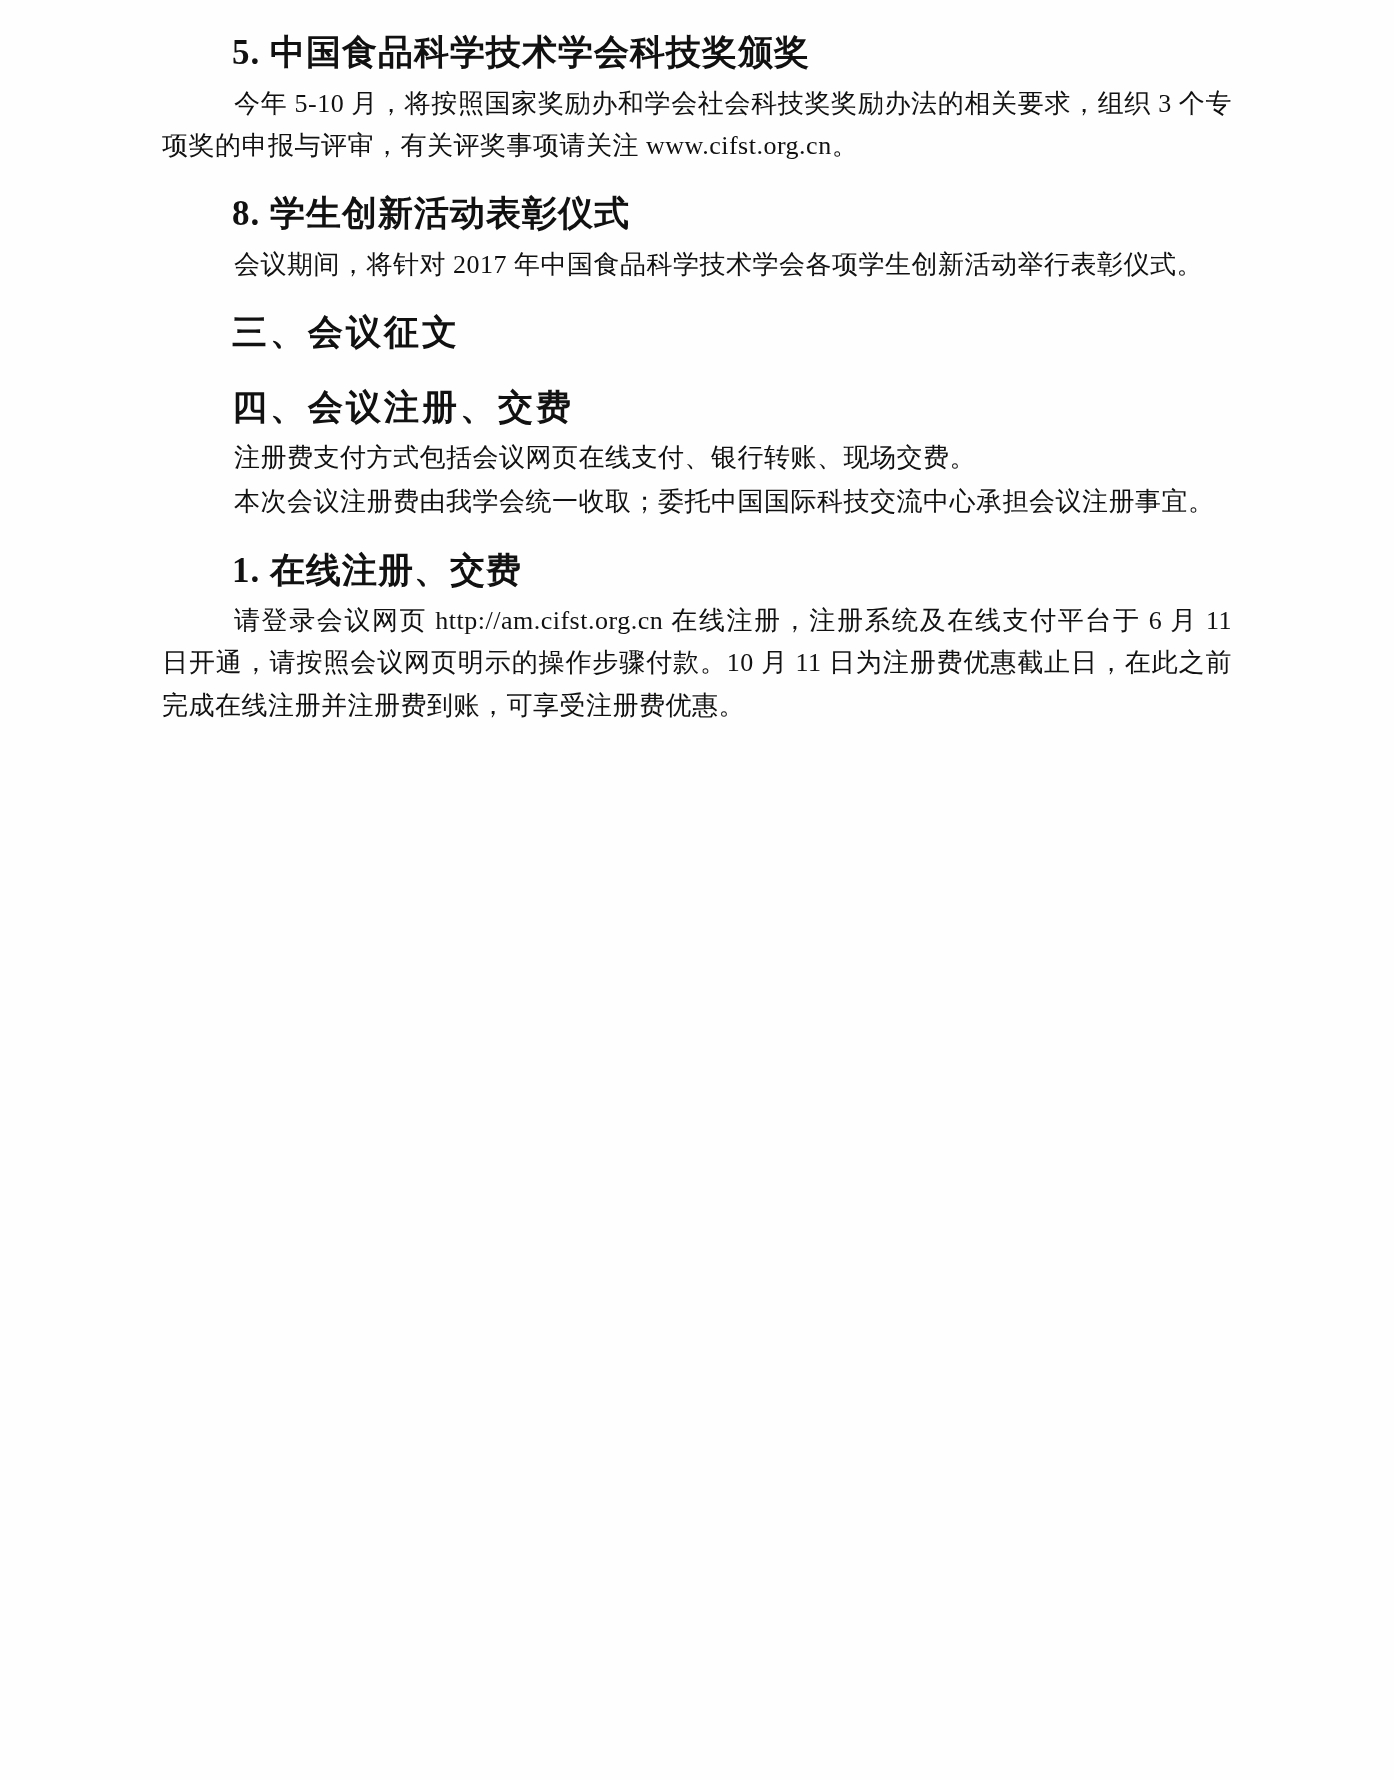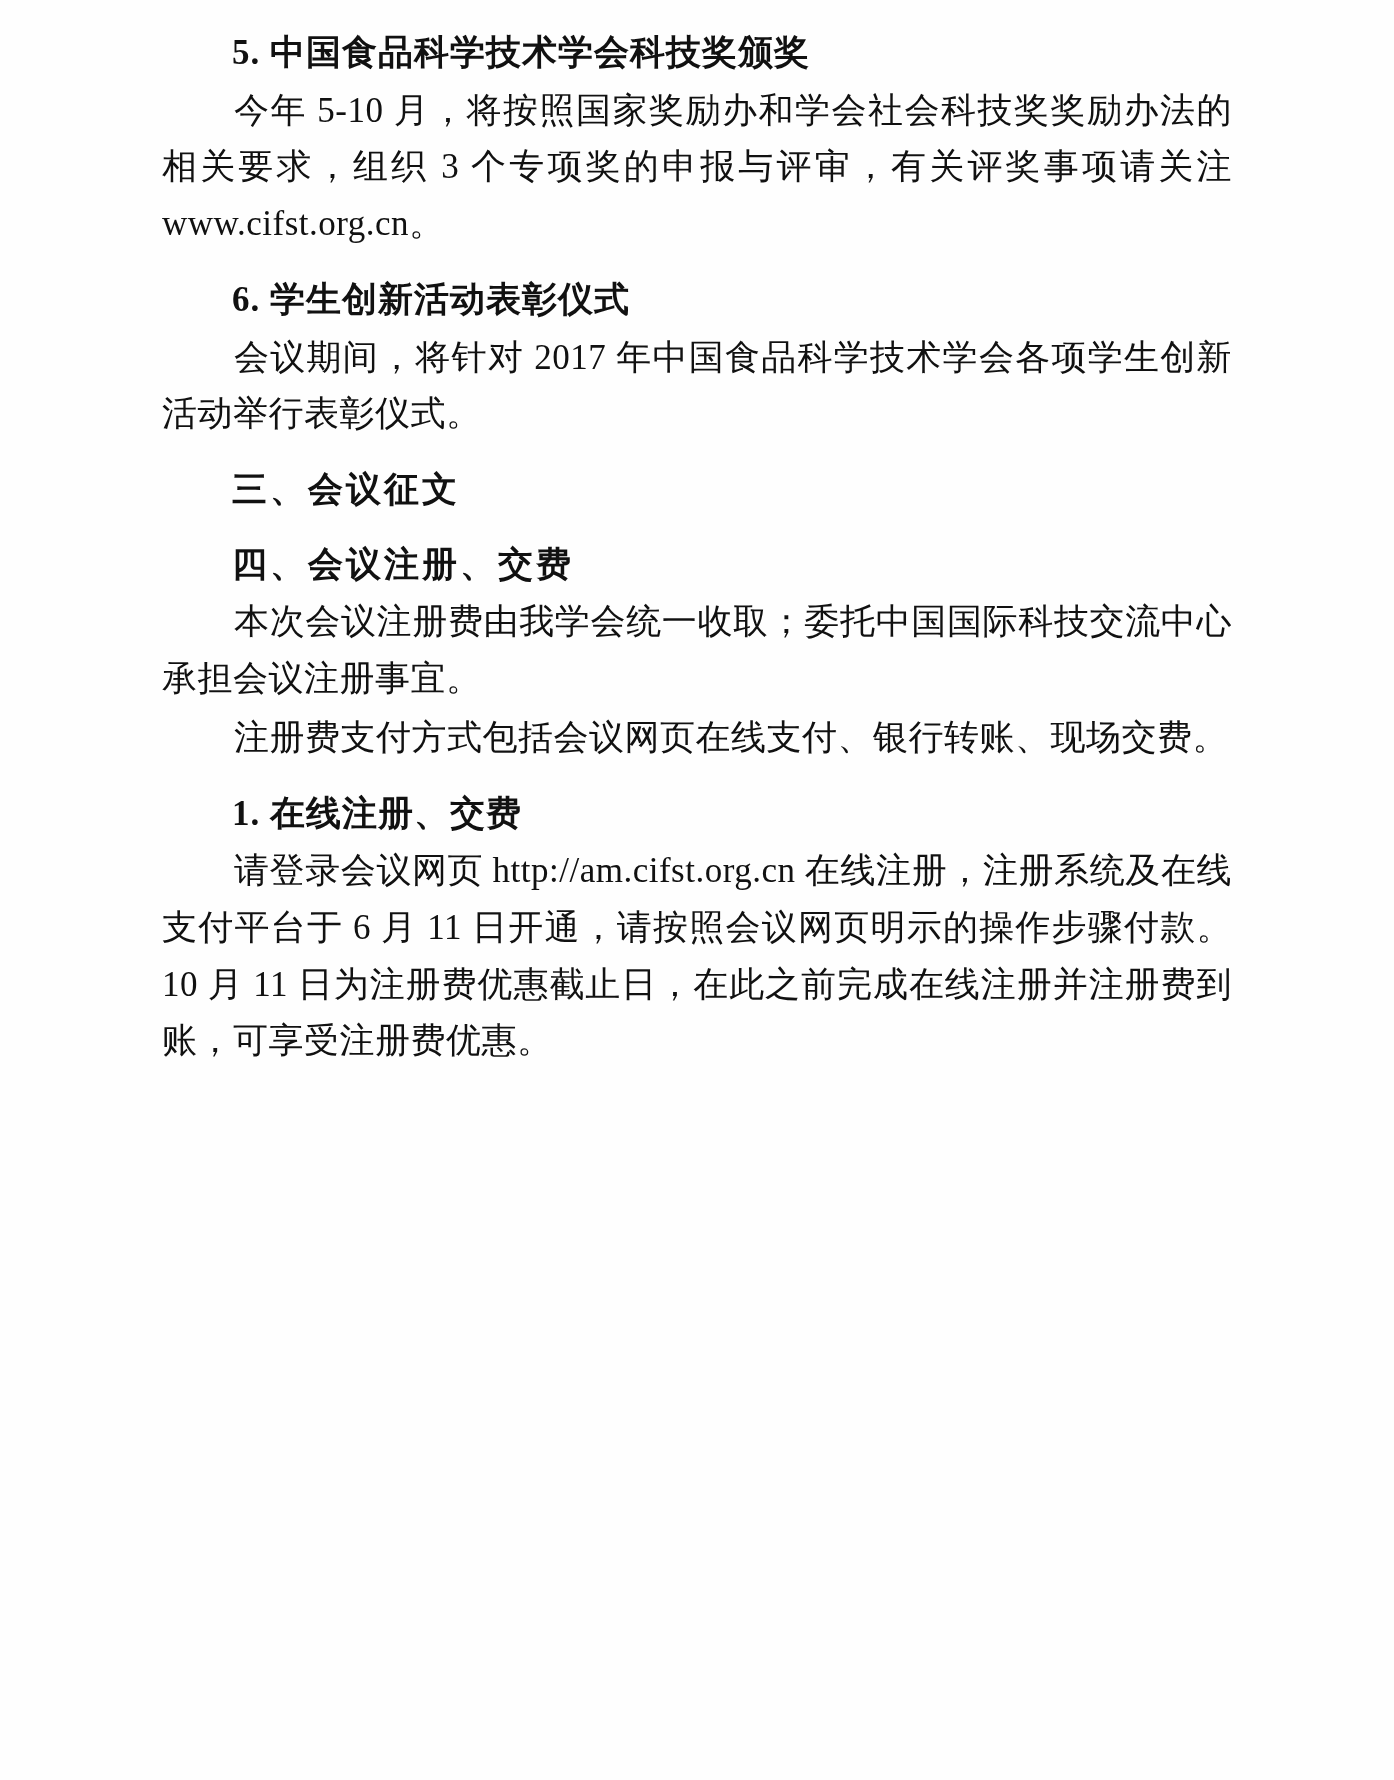--- a/index.html
+++ b/index.html
@@ -35,21 +35,21 @@
   }
   .heading.numbered {
     text-indent: 70px;
   }
   .heading.major {
     text-indent: 70px;
     letter-spacing: 3px;
   }
   
   .para {
-    font-size: 35px;
+    font-size: 26px;
     line-height: 1.62;
     text-indent: 72px;
     margin: 2px 0 2px 0;
     text-align: justify;
     text-justify: inter-ideograph;
     letter-spacing: 0.5px;
     word-break: break-word;
   }
   .spacer-sm { height: 10px; }
 </style>
@@ -57,32 +57,32 @@
 <body>
 
 <div class="page">
   <div class="doc-body">
 
     <div class="heading numbered">5.  中国食品科学技术学会科技奖颁奖</div>
     <div class="para">今年 5-10 月，将按照国家奖励办和学会社会科技奖奖励办法的相关要求，组织 3 个专项奖的申报与评审，有关评奖事项请关注 www.cifst.org.cn。</div>
 
     <div class="spacer-sm"></div>
 
-    <div class="heading numbered">6.  学生创新活动表彰仪式</div>
+    <div class="heading numbered">8.  学生创新活动表彰仪式</div>
     <div class="para">会议期间，将针对 2017 年中国食品科学技术学会各项学生创新活动举行表彰仪式。</div>
 
     <div class="spacer-sm"></div>
 
     <div class="heading major">三、会议征文</div>
 
     <div class="spacer-sm"></div>
 
     <div class="heading major">四、会议注册、交费</div>
+    <div class="para">注册费支付方式包括会议网页在线支付、银行转账、现场交费。</div>
     <div class="para">本次会议注册费由我学会统一收取；委托中国国际科技交流中心承担会议注册事宜。</div>
-    <div class="para">注册费支付方式包括会议网页在线支付、银行转账、现场交费。</div>
 
     <div class="spacer-sm"></div>
 
     <div class="heading numbered">1.  在线注册、交费</div>
     <div class="para">请登录会议网页 http://am.cifst.org.cn 在线注册，注册系统及在线支付平台于 6 月 11 日开通，请按照会议网页明示的操作步骤付款。10 月 11 日为注册费优惠截止日，在此之前完成在线注册并注册费到账，可享受注册费优惠。</div>
 
   </div>
 </div>
 
 </body></html>

